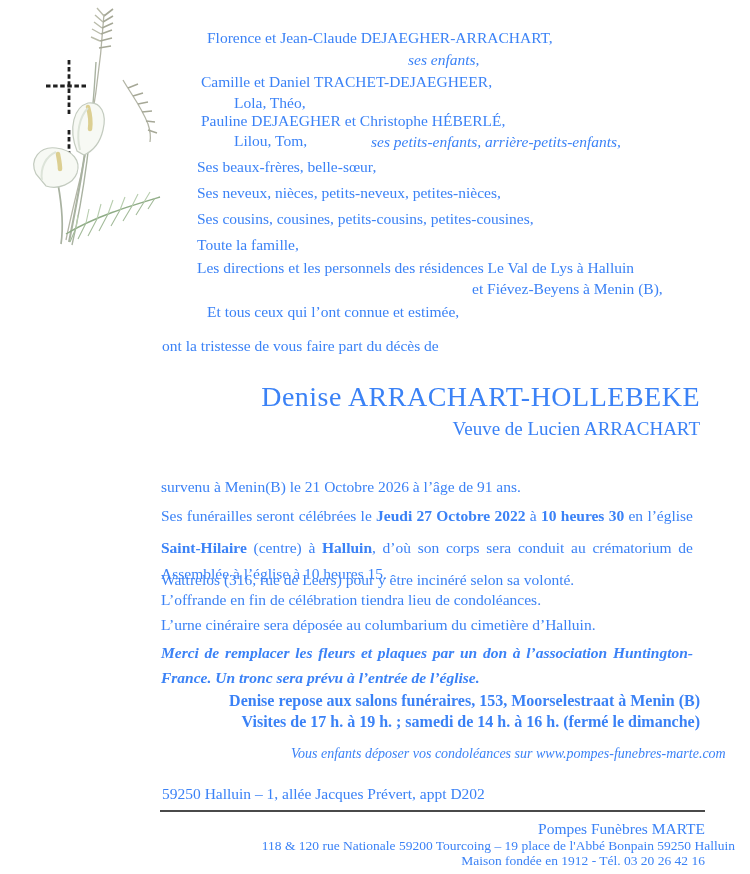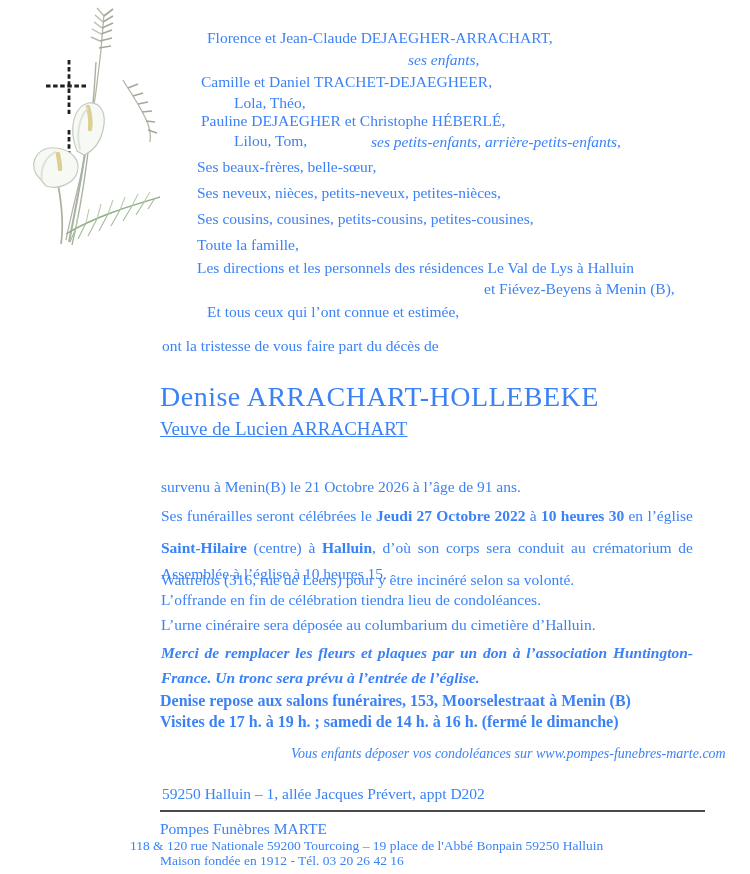--- a/index.html
+++ b/index.html
@@ -4,23 +4,23 @@
 <style>
   html,body{margin:0;padding:0;background:#ffffff;}
   .page{
     position:relative;width:750px;height:874px;background:#ffffff;
     font-family:"Liberation Serif", serif;color:#3b82f6;overflow:hidden;
   }
   .t{position:absolute;font-size:15.5px;line-height:20px;white-space:nowrap;}
   .it{font-style:italic;}
   .b{font-weight:bold;}
   .just{white-space:normal;text-align:justify;line-height:32px;}
-  .ctr{white-space:normal;text-align:left;}
+  .ctr{white-space:normal;text-align:right;}
   .title{font-size:28px;line-height:30px;letter-spacing:.5px;}
-  .subtitle{font-size:19px;line-height:22px;text-decoration:underline;}
+  .subtitle{font-size:19px;line-height:22px;}
   .small{font-size:13.5px;line-height:16px;}
   .divider{position:absolute;height:2px;background:#4a4a4a;}
   .art{position:absolute;left:0;top:0;}
 </style>
 </head>
 <body>
 
 <div class="page">
 
   <svg class="art" width="185" height="252" viewBox="0 0 185 252">
@@ -63,21 +63,21 @@
   <div class="t" style="left:201px;top:111px">Pauline DEJAEGHER et Christophe HÉBERLÉ,</div>
   <div class="t" style="left:234px;top:131px">Lilou, Tom,</div>
   <div class="t it" style="left:371px;top:132px">ses petits-enfants, arrière-petits-enfants,</div>
 
   <div class="t" style="left:197px;top:157px">Ses beaux-frères, belle-sœur,</div>
   <div class="t" style="left:197px;top:183px">Ses neveux, nièces, petits-neveux, petites-nièces,</div>
   <div class="t" style="left:197px;top:209px">Ses cousins, cousines, petits-cousins, petites-cousines,</div>
   <div class="t" style="left:197px;top:235px">Toute la famille,</div>
 
   <div class="t" style="left:197px;top:258px">Les directions et les personnels des résidences Le Val de Lys à Halluin</div>
-  <div class="t" style="left:484px;top:279px">et Fiévez-Beyens à Menin (B),</div>
+  <div class="t" style="left:472px;top:279px">et Fiévez-Beyens à Menin (B),</div>
   <div class="t" style="left:207px;top:302px">Et tous ceux qui l’ont connue et estimée,</div>
 
   <div class="t" style="left:162px;top:336px">ont la tristesse de vous faire part du décès de</div>
 
   <div class="t title ctr" style="left:160px;top:382px;width:540px">Denise ARRACHART-HOLLEBEKE</div>
   <div class="t subtitle ctr" style="left:160px;top:418px;width:540px">Veuve de Lucien ARRACHART</div>
 
   <div class="t" style="left:161px;top:477px">survenu à Menin(B) le 21 Octobre 2026 à l’âge de 91 ans.</div>
 
   <div class="t just" style="left:161px;top:500px;width:532px"><span>Ses funérailles seront célébrées le </span><span class="b">Jeudi 27 Octobre 2022</span><span> à </span><span class="b">10 heures 30</span><span> en l’église </span><span class="b">Saint-Hilaire</span><span> (centre) à </span><span class="b">Halluin</span><span>, d’où son corps sera conduit au crématorium de Wattrelos (316, rue de Leers) pour y être incinéré selon sa volonté.</span></div>

